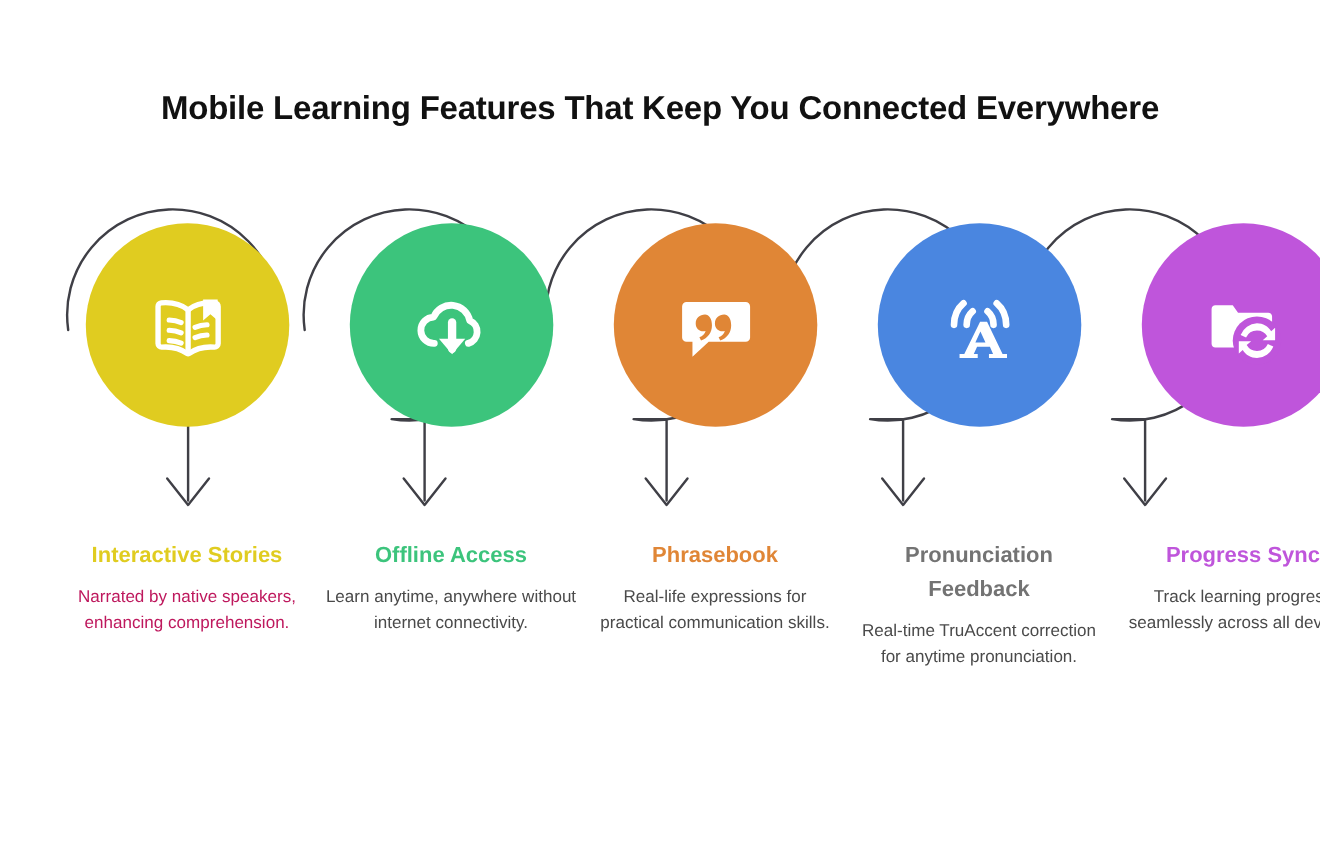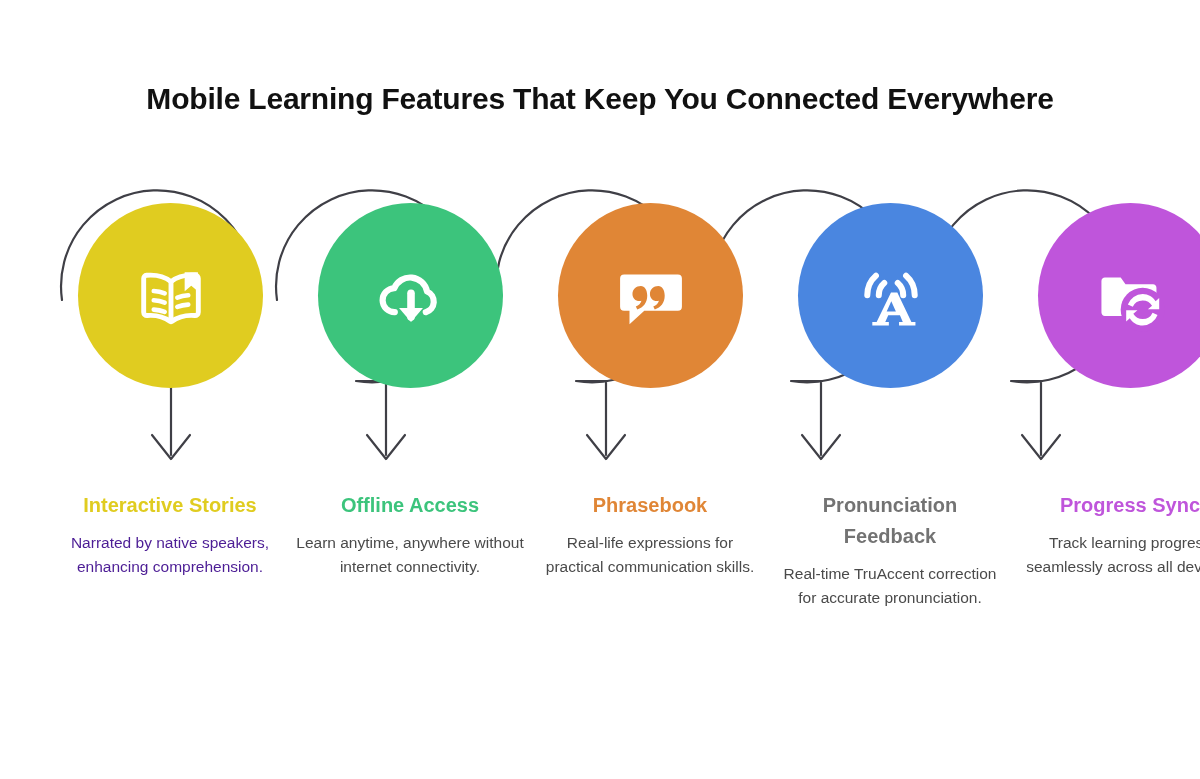--- a/index.html
+++ b/index.html
@@ -141,21 +141,21 @@
               <path d="M20 41.5c2.6.1 5.2.6 7.6 1.6" stroke="#ffffff" stroke-width="3.2" stroke-linecap="round"></path>
               <path d="M44 31.5c-2.6.1-5.2.6-7.6 1.6" stroke="#ffffff" stroke-width="3.2" stroke-linecap="round"></path>
               <path d="M44 38c-2.6.1-5.2.6-7.6 1.6" stroke="#ffffff" stroke-width="3.2" stroke-linecap="round"></path>
               <path d="M41.5 15.5h9.2v13.2l-4.6-3.8-4.6 3.8z" fill="#ffffff"></path>
             </svg>
           </span>
         </div>
       </div>
       <div class="text-block">
         <div class="feature-title" style="color:#e0cc20">Interactive Stories</div>
-        <div class="feature-desc" style="color: #4c1d95;">Narrated by native speakers, enhancing comprehension.</div>
+        <div class="feature-desc" style="color: #be185d;">Narrated by native speakers, enhancing comprehension.</div>
       </div>
     </div>
 
     <div class="col">
       <div class="circle-wrap">
         <div class="circle" style="background:#3cc47c">
           <span>
             <svg width="90" height="90" viewBox="0 0 64 64" fill="none">
               <path d="M20.5 43.5a8.5 8.5 0 0 1-.4-17 12.2 12.2 0 0 1 23.3 2.3 7.8 7.8 0 0 1-.9 14.7" stroke="#ffffff" stroke-width="4.4" stroke-linecap="round" stroke-linejoin="round"></path>
               <path d="M32 30v17" stroke="#ffffff" stroke-width="5.4" stroke-linecap="round"></path>
@@ -197,21 +197,21 @@
               <path d="M23.5 31.5c0-3.4 1.5-6.5 3.8-8.5" stroke="#ffffff" stroke-width="4.2" stroke-linecap="round"></path>
               <path d="M48.5 31.5c0-5.5-2.3-10.4-6-13.6" stroke="#ffffff" stroke-width="4.2" stroke-linecap="round"></path>
               <path d="M40.5 31.5c0-3.4-1.5-6.5-3.8-8.5" stroke="#ffffff" stroke-width="4.2" stroke-linecap="round"></path>
               <path d="M32 29.5 22 50h-3v2.5h11.5V50H28l2.1-4.6h8.1l2 4.6h-2.6v2.5H49V50h-2.8L36.4 29.5zm.2 6.2 3.2 7h-6.4z" fill="#ffffff"></path>
             </svg>
           </span>
         </div>
       </div>
       <div class="text-block">
         <div class="feature-title" style="color:#737373">Pronunciation Feedback</div>
-        <div class="feature-desc" style="color: rgb(74, 74, 74);">Real-time TruAccent correction for accurate pronunciation.</div>
+        <div class="feature-desc" style="color: rgb(74, 74, 74);">Real-time TruAccent correction for anytime pronunciation.</div>
       </div>
     </div>
 
     <div class="col">
       <div class="circle-wrap">
         <div class="circle" style="background:#bf55db">
           <span>
             <svg width="88" height="88" viewBox="0 0 64 64" fill="none">
               <path d="M13 18.5h11.5l3.5 5H48c1.4 0 2.5 1.1 2.5 2.5v18c0 1.4-1.1 2.5-2.5 2.5H13c-1.4 0-2.5-1.1-2.5-2.5V21c0-1.4 1.1-2.5 2.5-2.5z" fill="#ffffff"></path>
               <circle cx="40.5" cy="42" r="16" fill="#bf55db"></circle>

